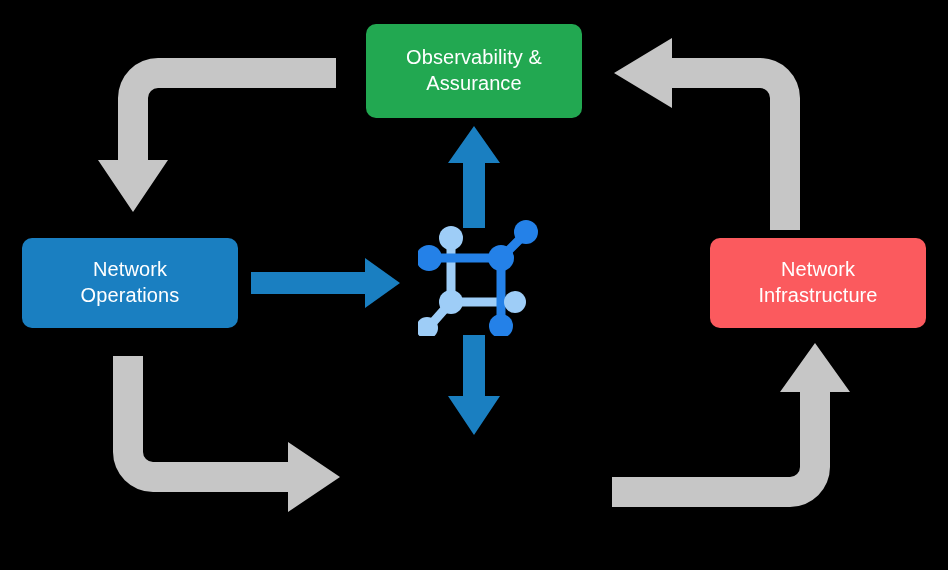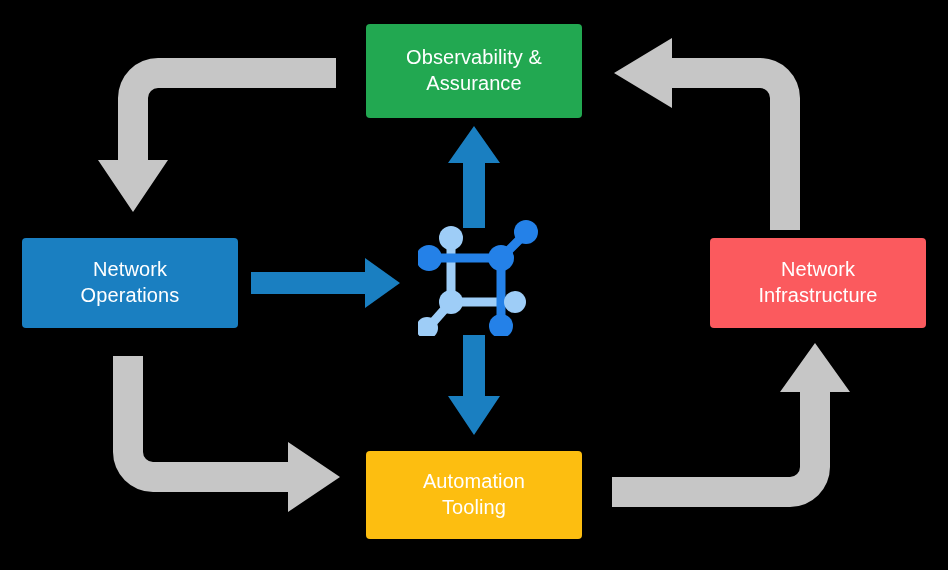--- a/index.html
+++ b/index.html
@@ -21,21 +21,21 @@
   }
   #svg-layer {
     position: absolute;
     left: 0;
     top: 0;
     width: 948px;
     height: 570px;
   }
   .node-box {
     position: absolute;
-    border-radius: 4px;
+    border-radius: 10px;
     display: flex;
     align-items: center;
     justify-content: center;
     text-align: center;
     color: #ffffff;
     font-size: 20px;
     line-height: 1.28;
     font-weight: 400;
     letter-spacing: 0.1px;
     box-sizing: border-box;
@@ -211,18 +211,14 @@
   <div class="node-box" id="box-operations">
     <span class="box-label">Network
 Operations</span>
   </div>
 
   <div class="node-box" id="box-infrastructure">
     <span class="box-label">Network
 Infrastructure</span>
   </div>
 
-  <div class="node-box" id="box-automation">
-    <span class="box-label">Automation
-Tooling</span>
-  </div>
 
 </div>
 
 </body></html>

